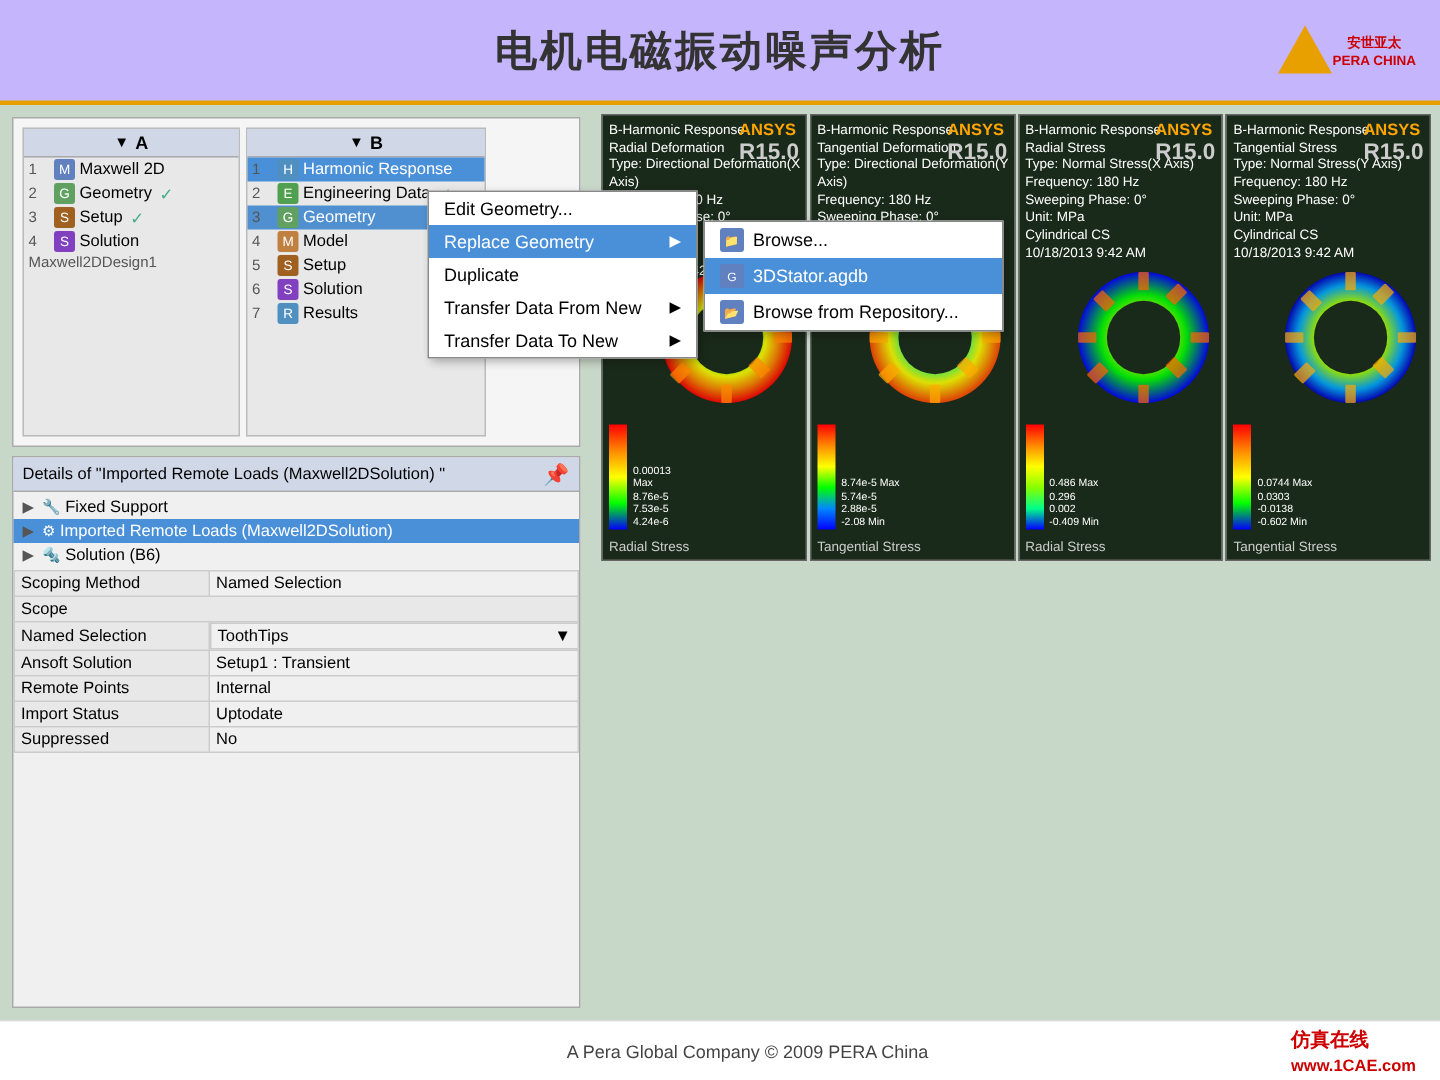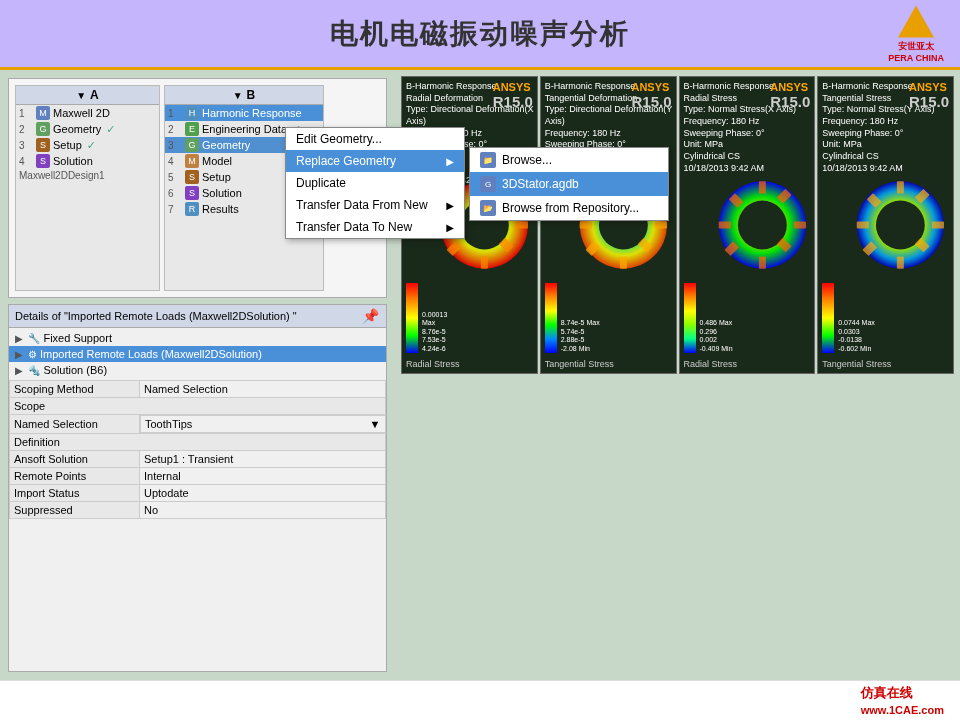--- a/index.html
+++ b/index.html
@@ -27,21 +27,21 @@
       font-weight: bold;
       color: #333;
       letter-spacing: 2px;
     }
     #logo {
       position: absolute;
       right: 16px;
       top: 50%;
       transform: translateY(-50%);
       display: flex;
-      flex-direction: column;
+      flex-direction: row;
       align-items: center;
     }
     .logo-triangle {
       width: 0;
       height: 0;
       border-left: 18px solid transparent;
       border-right: 18px solid transparent;
       border-bottom: 32px solid #e8a000;
       margin-bottom: 2px;
     }
@@ -517,23 +517,20 @@
         </tr>
         <tr>
           <td colspan="2" class="section-header">Scope</td>
         </tr>
         <tr class="named-sel-row">
           <td>Named Selection</td>
           <td>
             <span>ToothTips</span>
             <span style="margin-left:auto;cursor:pointer;">▼</span>
           </td>
-        </tr>
-        <tr>
-          <td colspan="2" class="section-header">Definition</td>
         </tr>
         <tr>
           <td>Ansoft Solution</td>
           <td>Setup1 : Transient</td>
         </tr>
         <tr>
           <td>Remote Points</td>
           <td>Internal</td>
         </tr>
         <tr>
@@ -716,17 +713,18 @@
         <div>-0.0138</div>
         <div>-0.602 Min</div>
       </div>
       <div class="sim-bottom-label">Tangential Stress</div>
     </div>
   </div>
 </div>
 
 <div id="footer">
   <div style="width:120px;"></div>
+  <div id="footer-center">A Pera Global Company  © 2009  PERA China</div>
   <div id="footer-right">
     <span>仿真在线</span><br>
     <span style="font-size:11px;">www.1CAE.com</span>
   </div>
 </div>
 
 </body></html>

